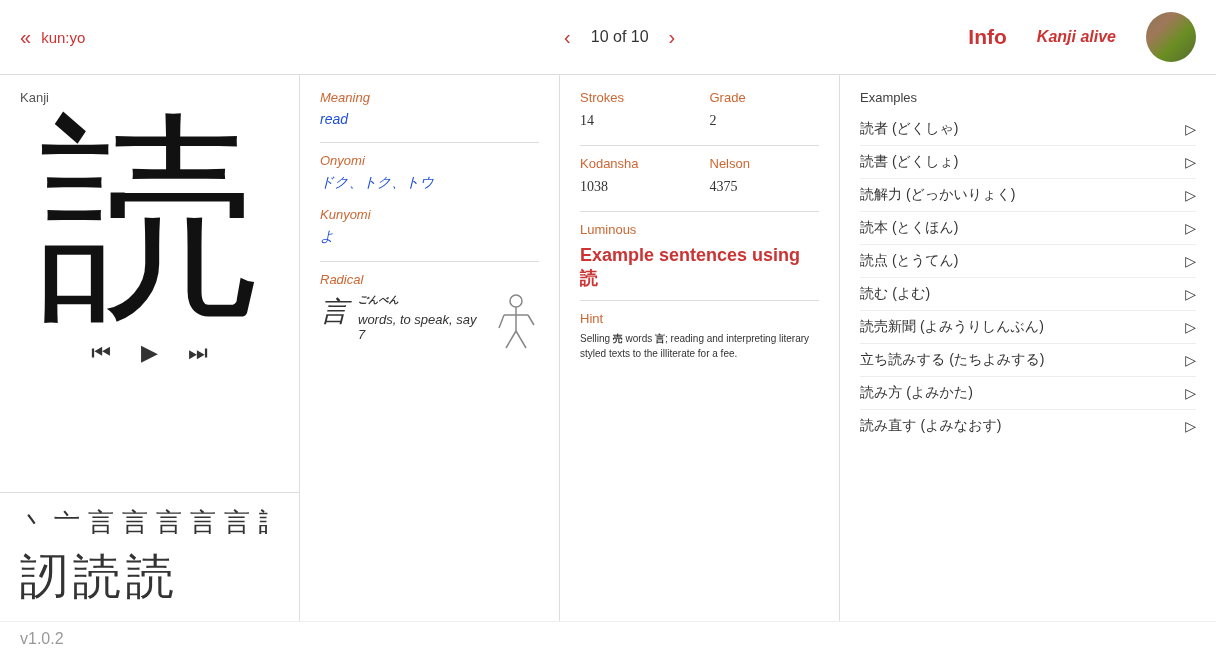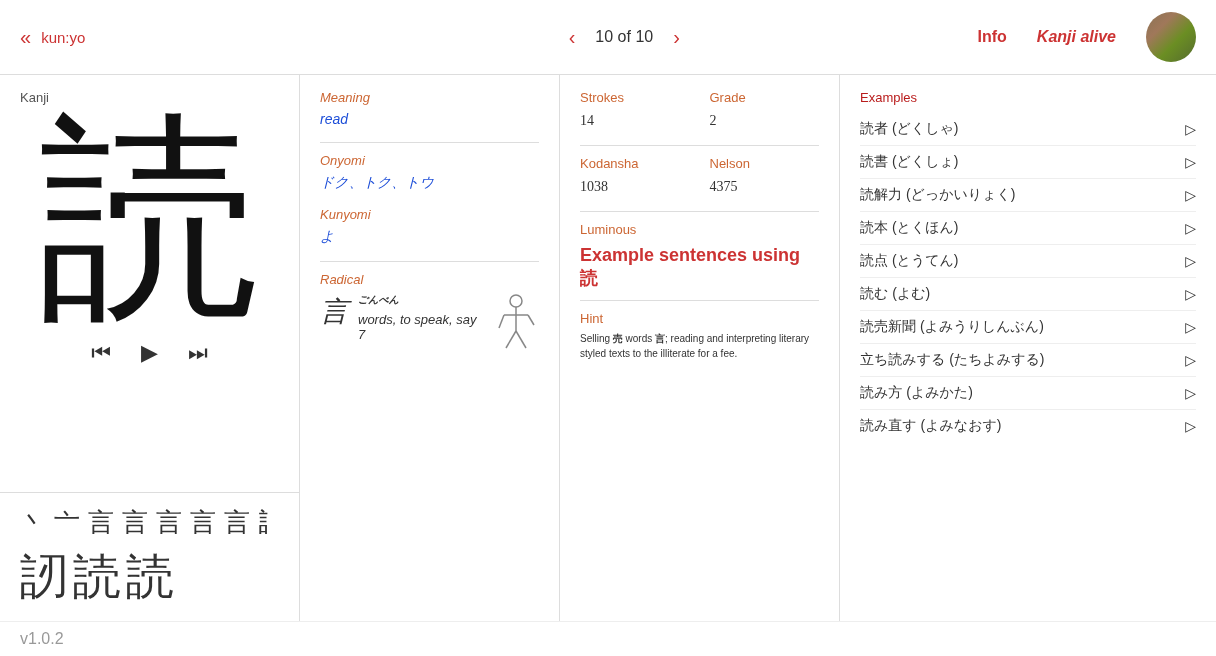--- a/index.html
+++ b/index.html
@@ -35,21 +35,21 @@
       color: #cc3333;
       font-size: 20px;
       cursor: pointer;
     }
     .nav-text {
       font-size: 16px;
       color: #333;
     }
     .info-link {
       color: #cc3333;
-      font-size: 16px;
+      font-size: 21px;
       font-weight: bold;
       cursor: pointer;
       padding-left: 29px;
     }
     .kanji-alive-link {
       color: #cc3333;
       font-style: italic;
       font-size: 16px;
       font-weight: bold;
       cursor: pointer;
@@ -178,21 +178,21 @@
       font-weight: bold;
     }
 
     
     .col-examples {
       flex: 1;
       padding: 15px 20px;
     }
     .examples-label {
       font-size: 13px;
-      color: #b91c1c;
+      color: #404040;
       margin-bottom: 8px;
     }
     .example-item {
       display: flex;
       align-items: center;
       justify-content: space-between;
       padding: 7px 0;
       border-bottom: 1px solid #eee;
       cursor: pointer;
     }

